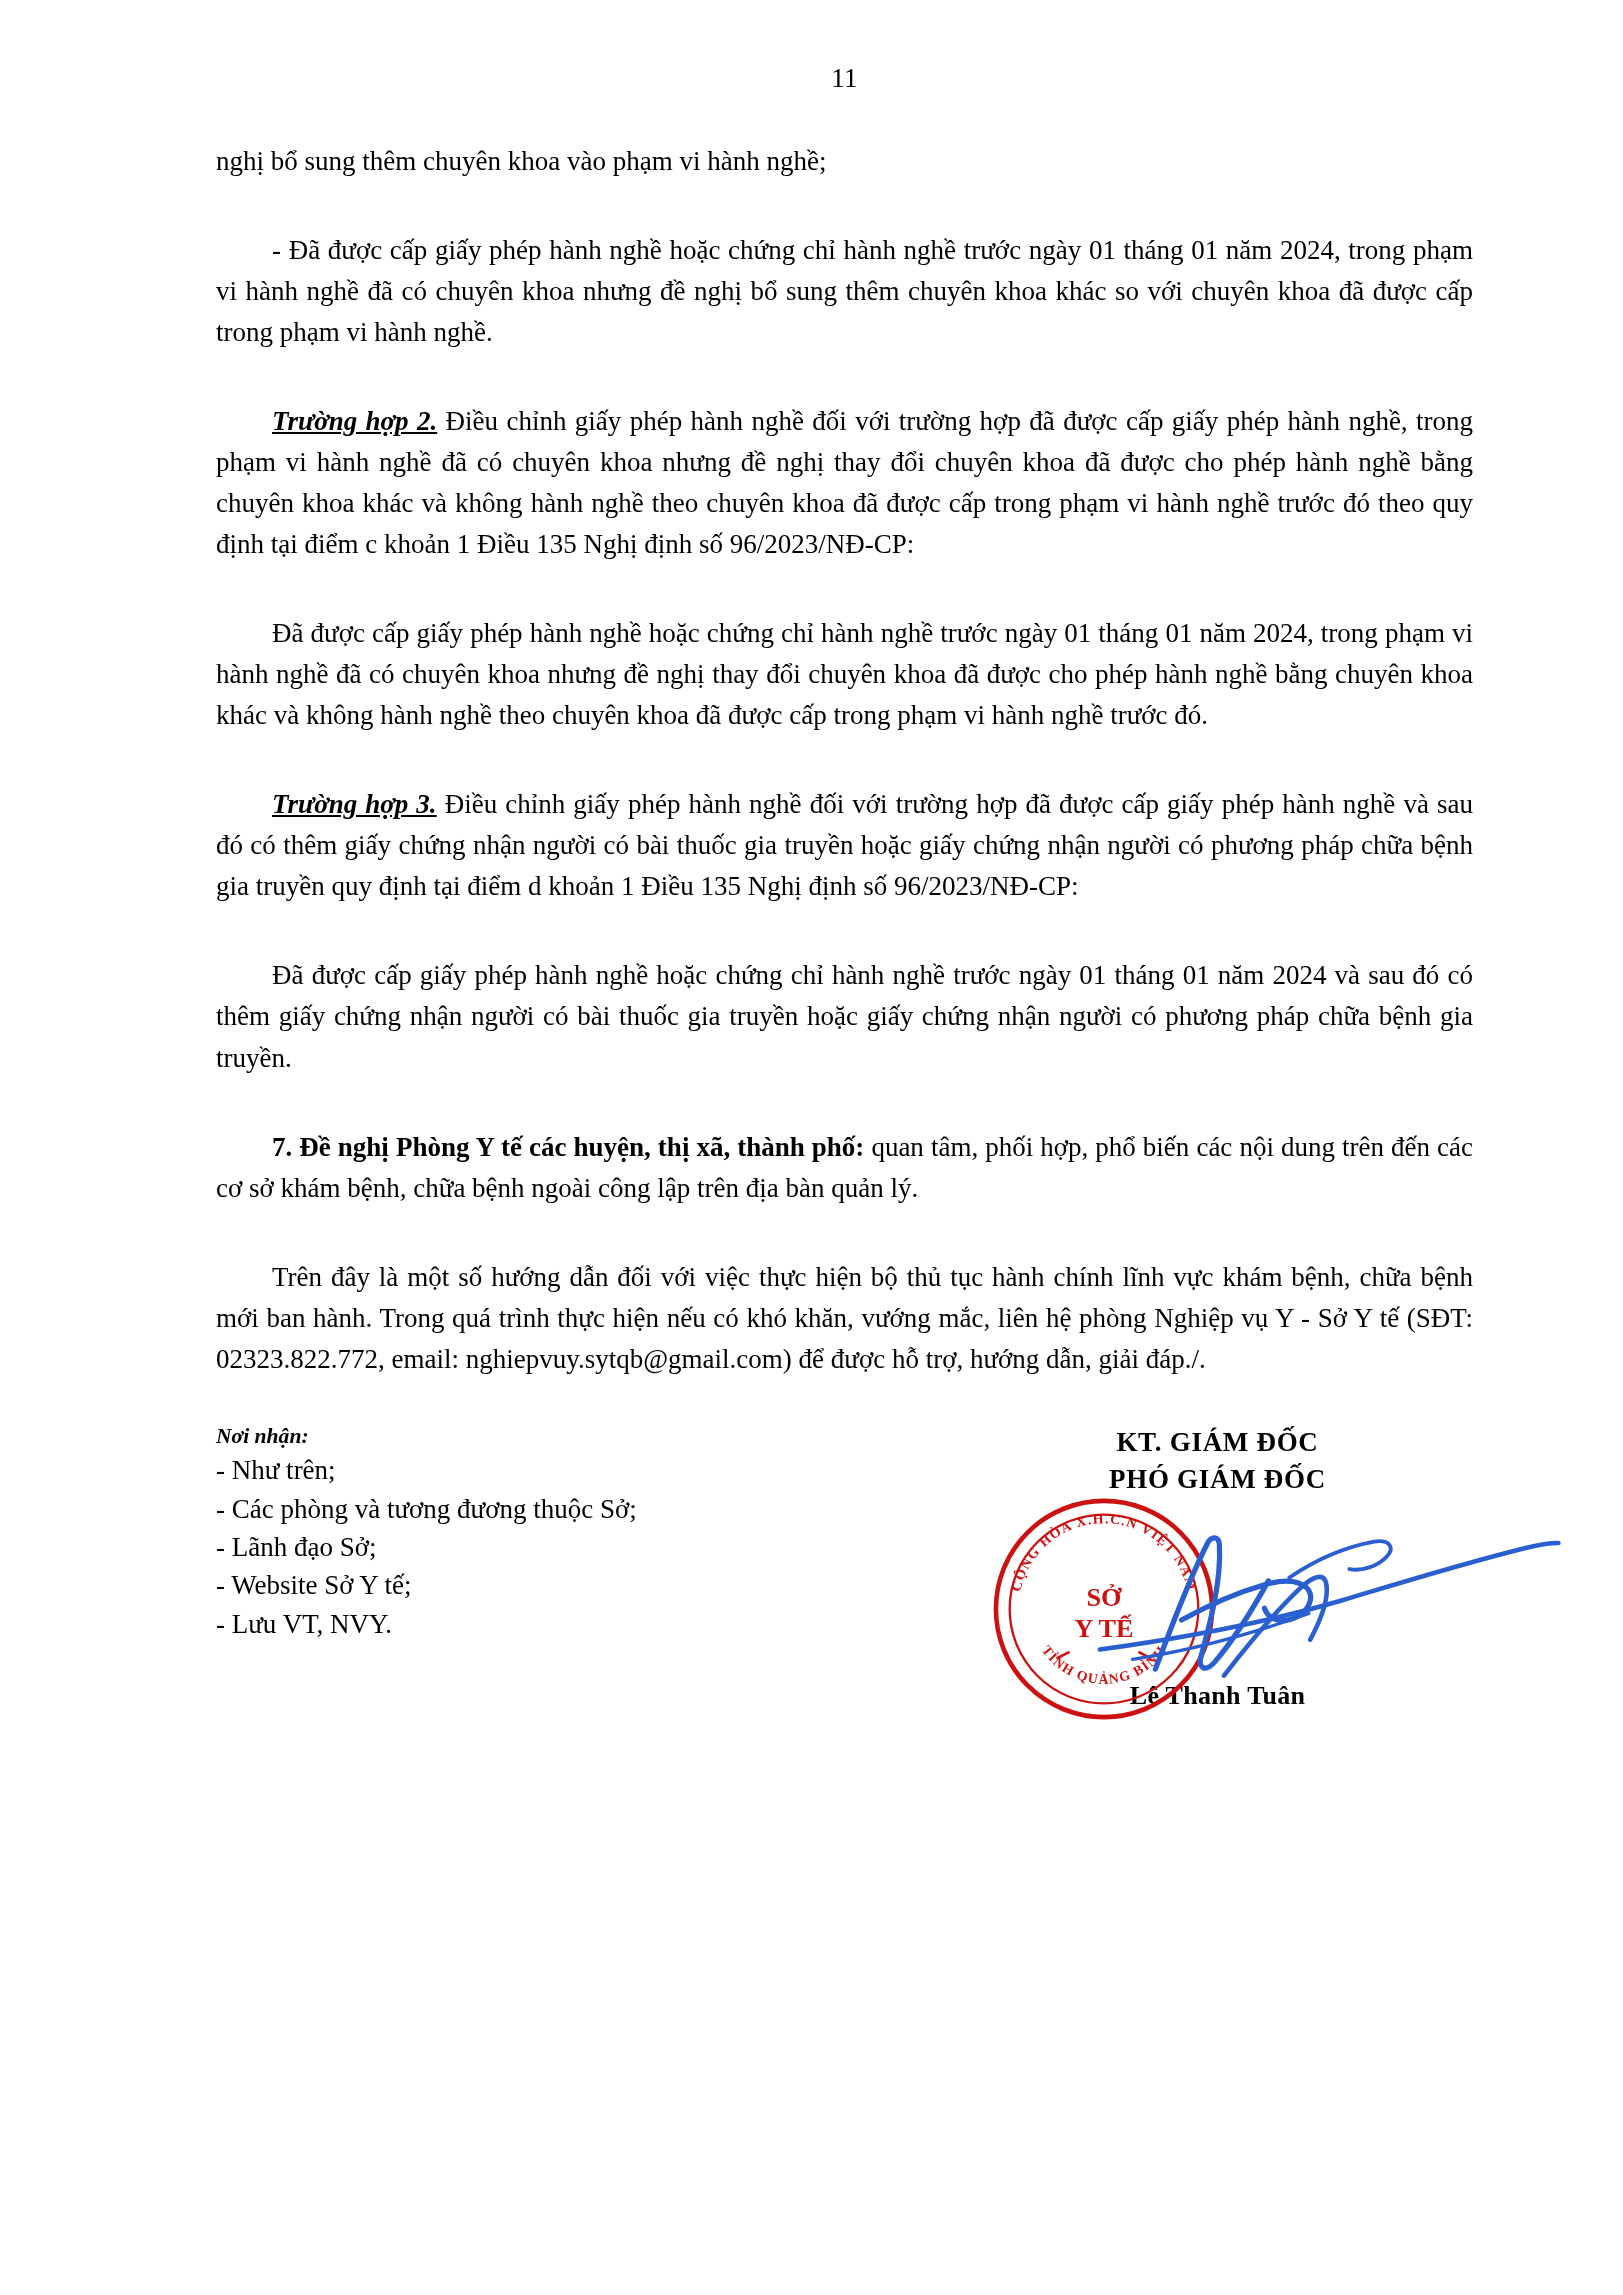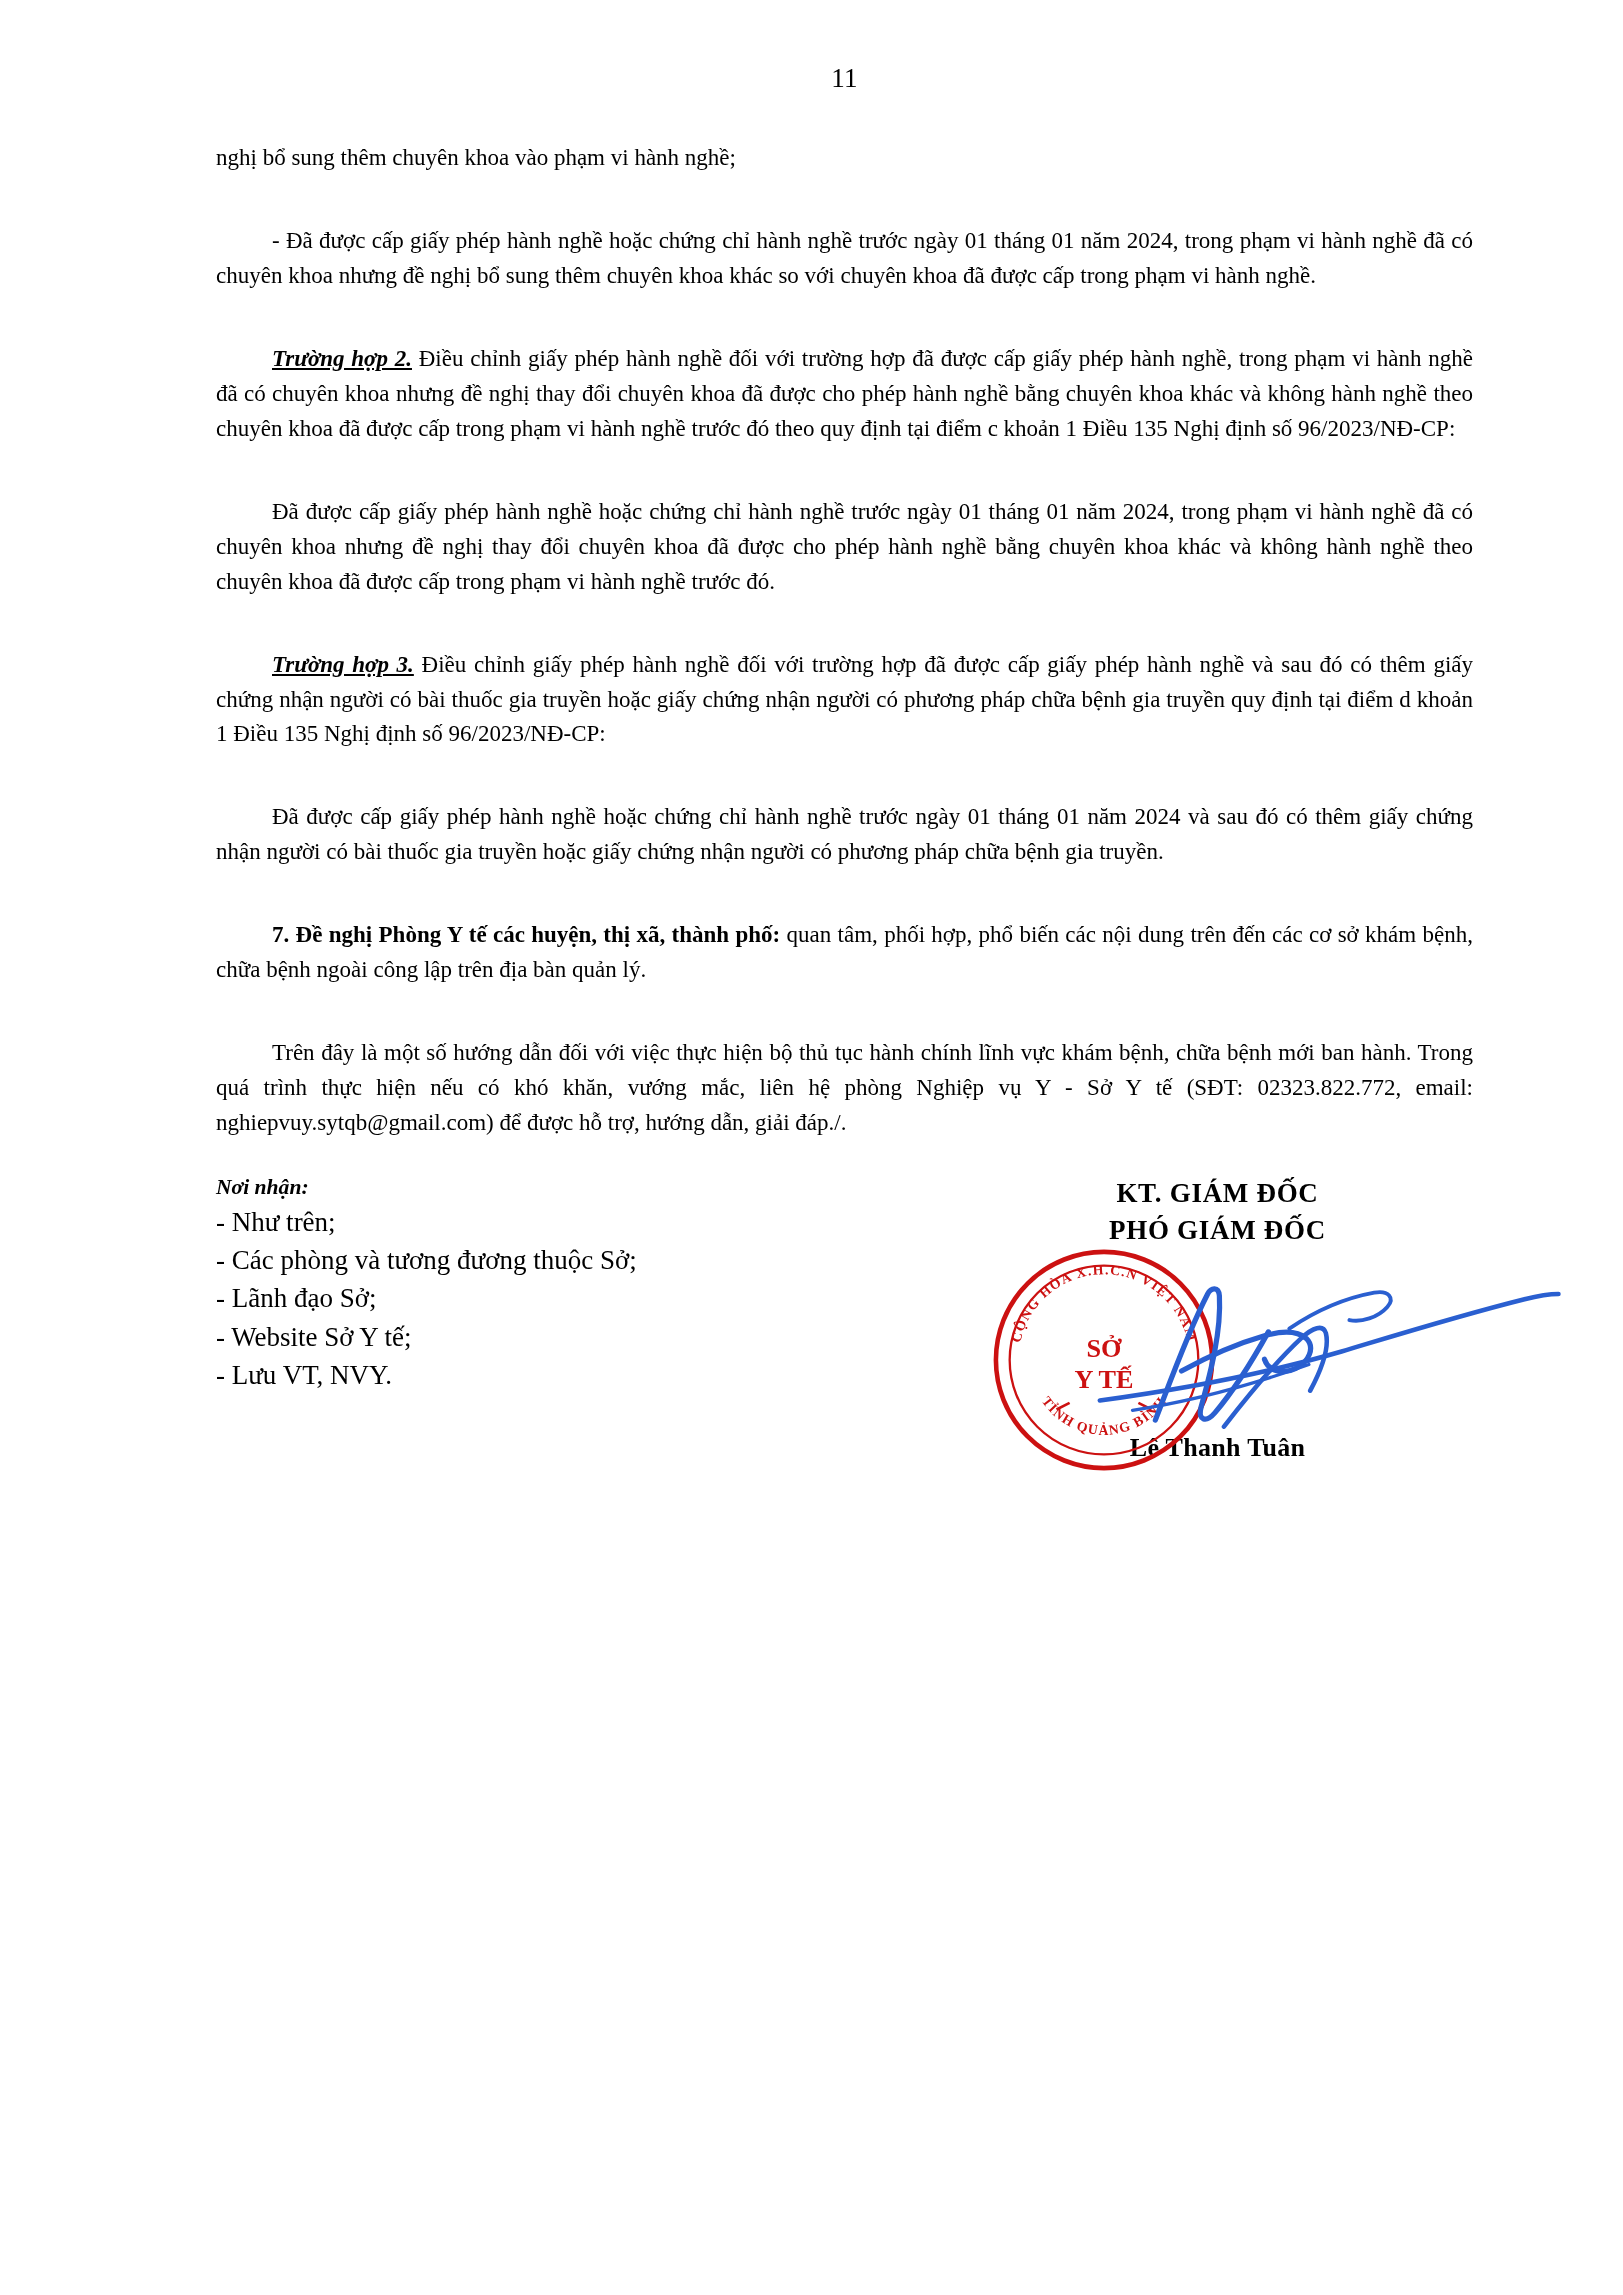--- a/index.html
+++ b/index.html
@@ -20,21 +20,21 @@
     padding: 63px 150px 0 216px;
     border-radius: 11px;
   }
   .page-number {
     text-align: center;
     font-size: 27px;
     margin-bottom: 47px;
     letter-spacing: 0.3px;
   }
   .body-text {
-    font-size: 23px;
+    font-size: 27px;
     line-height: 1.52;
     text-align: justify;
     text-justify: inter-word;
   }
   .para {
     margin: 0 0 2.6px 0;
     text-indent: 0;
   }
   .para.indent {
     text-indent: 56px;
@@ -43,21 +43,21 @@
   .italic-underline {
     font-style: italic;
     text-decoration: underline;
     font-weight: bold;
   }
   .bold {
     font-weight: bold;
   }
   .footer-block {
     position: relative;
-    margin-top: 34px;
+    margin-top: 44px;
     width: 100%;
     min-height: 314px;
   }
   .recipients {
     position: absolute;
     left: 0;
     top: 0;
     width: 589px;
   }
   .recipients-title {

